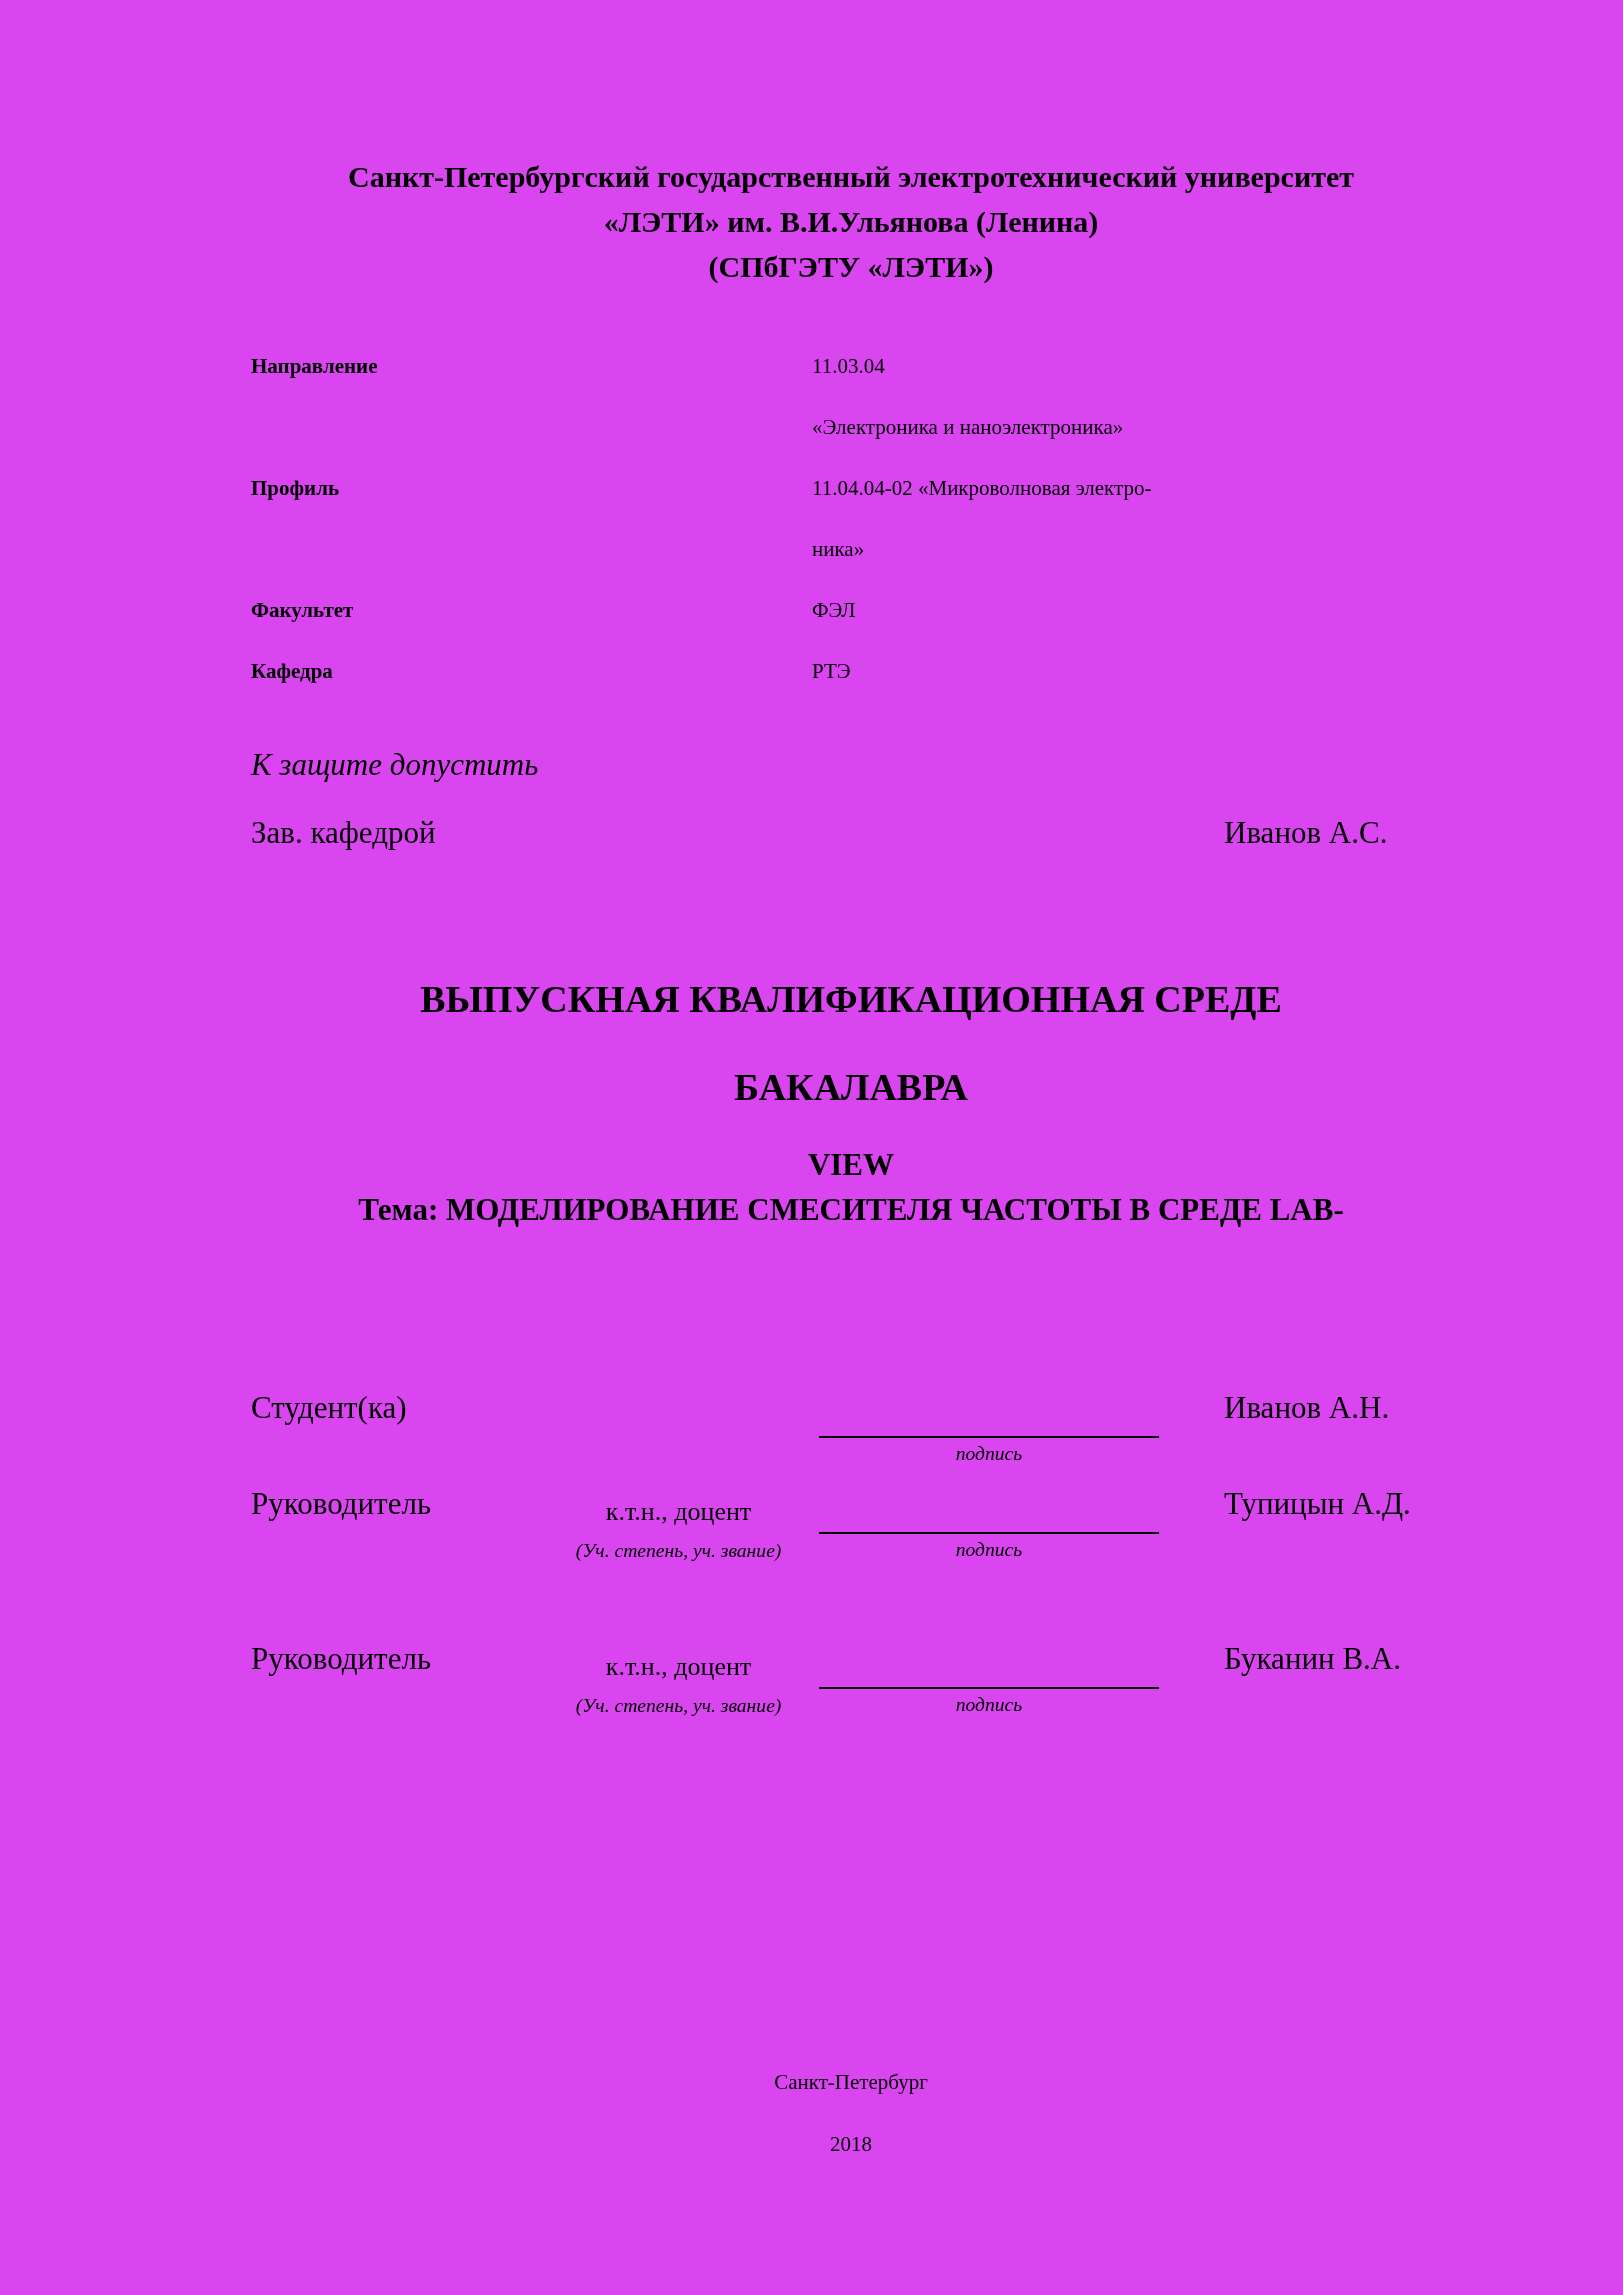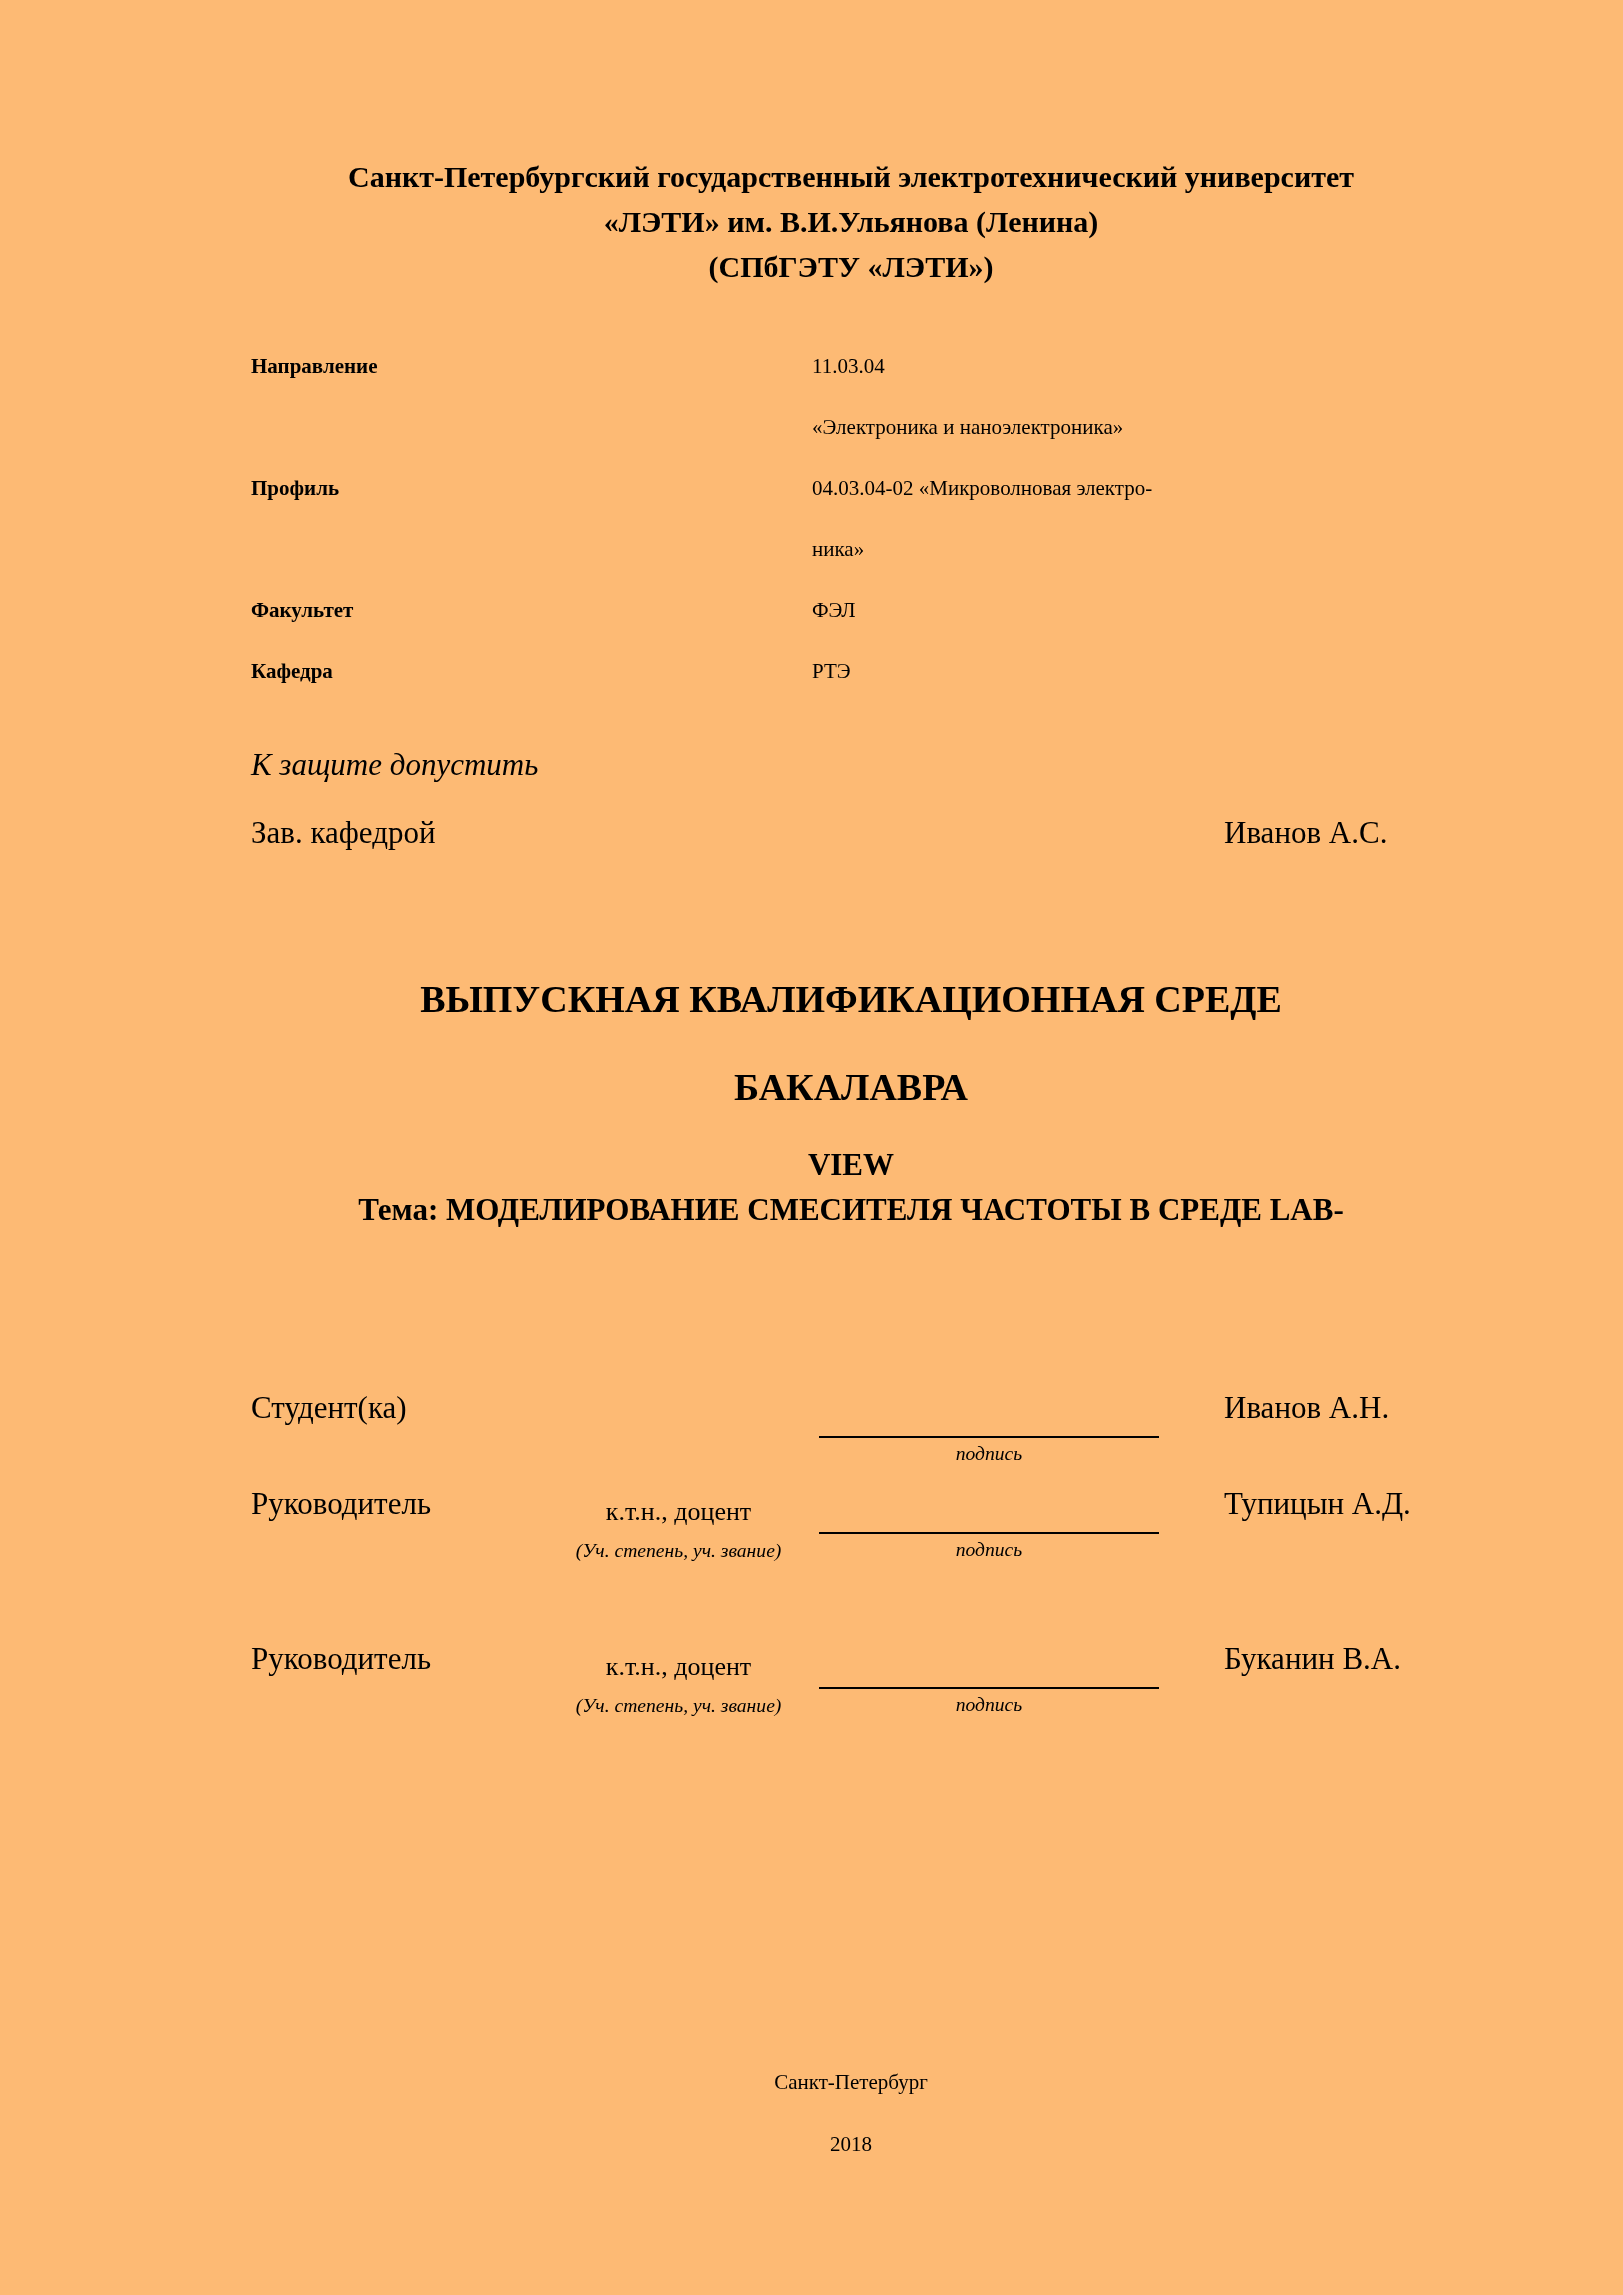--- a/index.html
+++ b/index.html
@@ -1,20 +1,20 @@
 <!DOCTYPE html>
 <html style="font-size:12.6px"><head>
 <meta charset="utf-8">
 <style>
   html, body { margin: 0; padding: 0; background: #ffffff; }
   .page {
     position: relative;
     width: 1623px;
     height: 2295px;
-    background: #fdba74;
+    background: #d946ef;
     color: #000000;
     font-family: "Liberation Serif", "DejaVu Serif", serif;
     overflow: hidden;
   }
 
   
   .header {
     position: absolute;
     top: 154px; left: 251px; width: 1200px;
     text-align: center;
@@ -109,21 +109,21 @@
     <div class="field-row">
       <div class="field-label">Направление</div>
       <div class="field-value">11.03.04</div>
     </div>
     <div class="field-row">
       <div class="field-label"></div>
       <div class="field-value">«Электроника и наноэлектроника»</div>
     </div>
     <div class="field-row">
       <div class="field-label">Профиль</div>
-      <div class="field-value">04.03.04-02 «Микроволновая электро-</div>
+      <div class="field-value">11.04.04-02 «Микроволновая электро-</div>
     </div>
     <div class="field-row">
       <div class="field-label"></div>
       <div class="field-value">ника»</div>
     </div>
     <div class="field-row">
       <div class="field-label">Факультет</div>
       <div class="field-value">ФЭЛ</div>
     </div>
     <div class="field-row">

